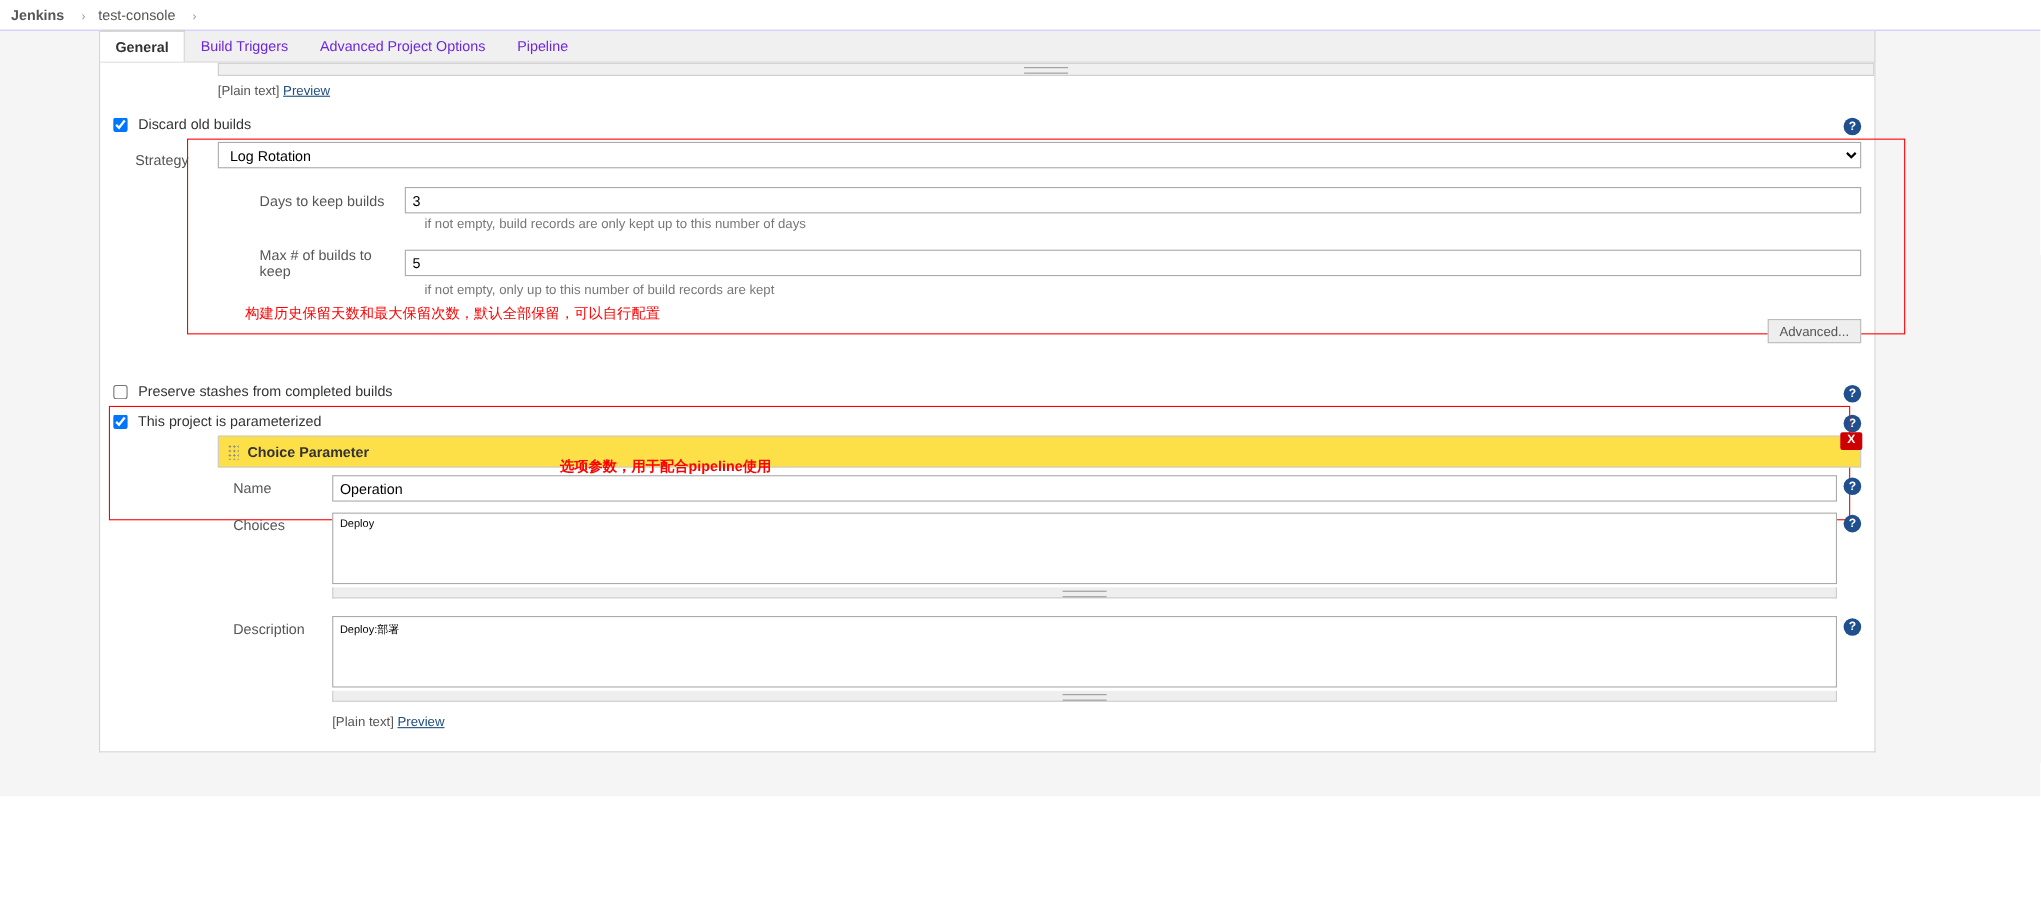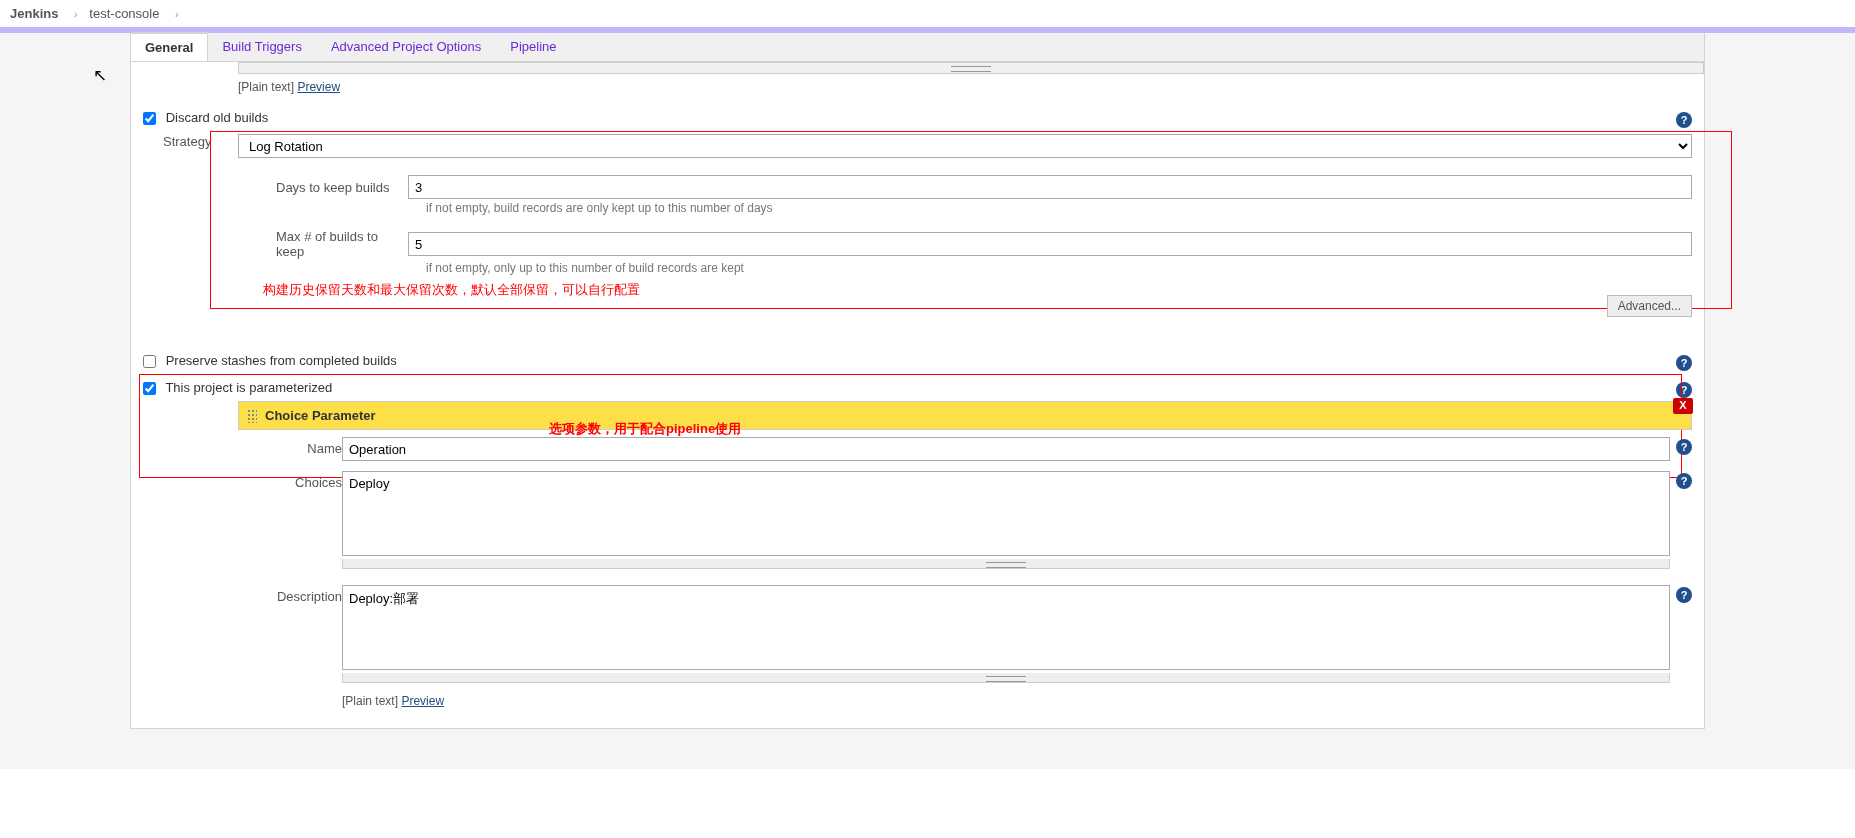--- a/index.html
+++ b/index.html
@@ -1,68 +1,68 @@
 <!DOCTYPE html>
 <html><head>
   <meta charset="utf-8">
   <style>
     * { box-sizing: border-box; margin: 0; padding: 0; }
     body { font-family: Arial, Helvetica, sans-serif; font-size: 13px; color: #333; background: #fff; }
     
-    .breadcrumb { padding: 6px 10px; background: #fff; border-bottom: 6px solid #c4b5fd; }
+    .breadcrumb { padding: 6px 10px; background: #fff; border-bottom: 1px solid #c4b5fd; }
     .breadcrumb-item { color: #555; margin-right: 4px; }
     .breadcrumb-item.root { font-weight: bold; }
     .breadcrumb-sep { color: #999; margin: 0 8px; font-size: 11px; }
     
     .page-body { background: #f5f5f5; padding: 0 0 40px 0; }
-    .content-wrap { margin-left: 116px; margin-right: 150px; padding-left: 14px; }
+    .content-wrap { margin-left: 76px; margin-right: 150px; padding-left: 14px; }
     
     .tabs { background: #f0f0f0; border: 1px solid #d3d3d3; border-top: none; }
     .tabs-inner { display: flex; }
     .tab { padding: 6px 14px; color: #6d28d9; cursor: pointer; border-right: 1px solid transparent; }
     .tab.active { background: #fff; color: #333; font-weight: bold; border-right: 1px solid #d3d3d3; border-top: 2px solid #d3d3d3; margin-top: -1px; }
     
     .form-panel { background: #fff; border: 1px solid #d3d3d3; border-top: none; padding: 0 12px 20px 12px; position: relative; }
     
     .desc-textarea-band { background: #f0f0f0; border: 1px solid #ccc; height: 12px; margin: 0 -12px 0 95px; position: relative; }
     .resize-grip { position: absolute; left: 50%; transform: translateX(-50%); top: 3px; width: 40px; height: 6px; border-top: 1px solid #999; border-bottom: 1px solid #999; }
     
     .preview-line { margin: 6px 0 10px 95px; color: #555; font-size: 12px; }
     .preview-line a { color: #205081; text-decoration: underline; }
     .checkbox-row { padding: 6px 0; }
     .checkbox-row label { cursor: pointer; }
     .checkbox-row input { margin-right: 6px; vertical-align: middle; }
     
     .help-icon { float: right; width: 16px; height: 16px; background: #204f8e; color: #fff; border-radius: 50%; text-align: center; font-size: 11px; line-height: 16px; font-weight: bold; cursor: pointer; margin-top: 2px; }
     
-    .field-row { display: flex; align-items: flex-start; padding: 3px 0; }
+    .field-row { display: flex; align-items: flex-end; padding: 3px 0; }
     .field-label { width: 75px; text-align: left; color: #555; flex-shrink: 0; }
     .field-control { flex: 1; }
     
     select.wide { width: 100%; height: 24px; border: 1px solid #aaa; background: #fff; padding: 0 6px; font-size: 13px; }
     input[type=text].wide { width: 100%; height: 24px; border: 1px solid #aaa; padding: 0 6px; font-size: 13px; }
-    textarea.wide { width: 100%; border: 1px solid #aaa; padding: 4px 6px; font-size: 13px; font-family: Arial, sans-serif; resize: none; }
+    textarea.wide { width: 100%; border: 1px solid #aaa; padding: 4px 6px; font-size: 10px; font-family: Arial, sans-serif; resize: none; }
     
     .indent-block { margin-left: 95px; position: relative; }
     .subfield { display: flex; align-items: center; padding: 6px 0 2px 0; }
     .subfield-label { width: 150px; text-align: left; color: #555; flex-shrink: 0; padding-left: 18px; }
     .subfield-help { color: #777; font-size: 12px; margin-left: 168px; margin-bottom: 8px; }
     
     .red-annot1 { color: #ff0000; font-size: 13px; margin-left: 5px; margin-top: -2px; margin-bottom: 8px; }
     .red-box1 { border: 1px solid #ff0000; position: absolute; pointer-events: none; }
     
     .advanced-btn { position: absolute; right: 0; bottom: -18px; background: #eee; border: 1px solid #bbb; padding: 3px 10px; font-size: 12px; color: #555; cursor: pointer; }
     
     .param-section { margin-left: 95px; }
     .param-header { background: #fde047; border: 1px solid #ccc; padding: 6px 8px; font-weight: bold; position: relative; display: flex; align-items: center; }
     .drag-handle { width: 10px; height: 14px; margin-right: 8px; background-image: radial-gradient(circle, #888 1px, transparent 1px); background-size: 4px 4px; cursor: move; }
     .close-x { position: absolute; right: -2px; top: -4px; background: #cc0000; color: #fff; width: 20px; height: 16px; text-align: center; line-height: 15px; font-size: 11px; font-weight: bold; cursor: pointer; border-radius: 2px; }
     .param-body { border: 1px solid #ccc; border-top: none; padding: 8px 12px; }
     .param-row { display: flex; align-items: flex-start; padding: 5px 0; position: relative; }
-    .param-label { width: 90px; text-align: right; color: #555; flex-shrink: 0; padding-top: 4px; }
+    .param-label { width: 90px; text-align: left; color: #555; flex-shrink: 0; padding-top: 4px; }
     .param-ctrl { flex: 1; }
     .param-help { margin-left: 6px; }
     
     .red-annot2 { color: #ff0000; font-size: 13px; position: absolute; }
     
     .textarea-wrapper { position: relative; }
     .textarea-grip-band { background: #eee; border: 1px solid #ccc; border-top: none; height: 10px; position: relative; }
     
     .cursor-arrow { position: absolute; left: 93px; top: 65px; pointer-events: none; font-size: 17px; color: #000; }
   </style>

